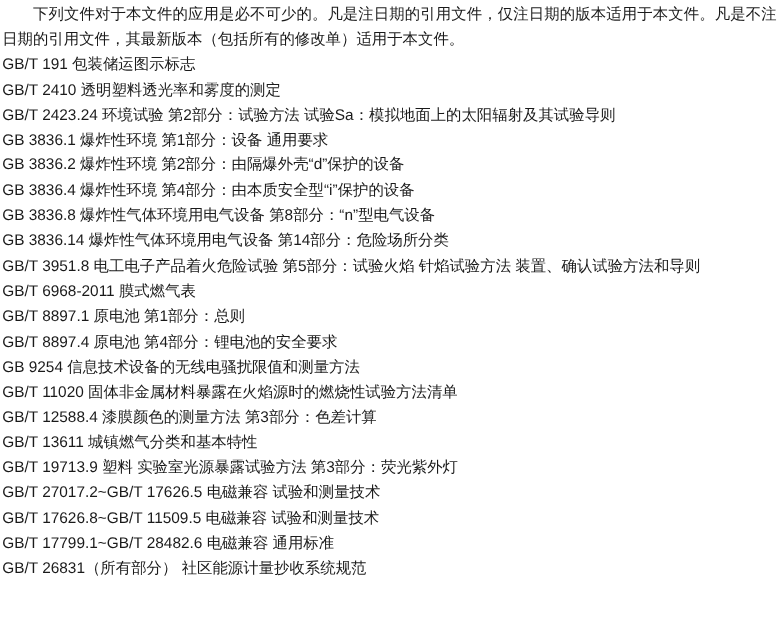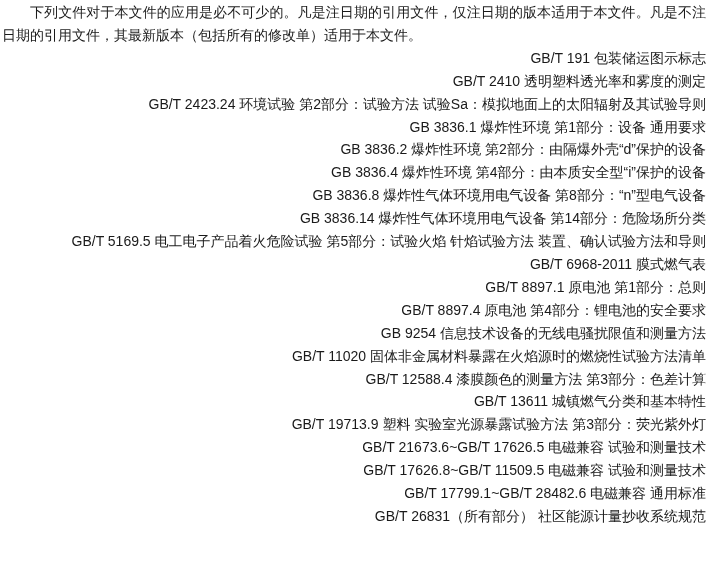--- a/index.html
+++ b/index.html
@@ -25,42 +25,41 @@
   }
   .intro-paragraph {
     margin: 0;
     width: 704px;
     text-indent: 2em;
     text-align: justify;
     word-break: break-all;
   }
   .reference-line {
     white-space: nowrap;
-    text-align: right;
   }
 </style>
 </head>
 <body>
 
 <div class="doc-page">
   <p class="intro-paragraph">下列文件对于本文件的应用是必不可少的。凡是注日期的引用文件，仅注日期的版本适用于本文件。凡是不注日期的引用文件，其最新版本（包括所有的修改单）适用于本文件。</p>
   <div class="reference-line">GB/T 191 包装储运图示标志</div>
   <div class="reference-line">GB/T 2410 透明塑料透光率和雾度的测定</div>
   <div class="reference-line">GB/T 2423.24 环境试验 第2部分：试验方法 试验Sa：模拟地面上的太阳辐射及其试验导则</div>
   <div class="reference-line">GB 3836.1 爆炸性环境 第1部分：设备 通用要求</div>
   <div class="reference-line">GB 3836.2 爆炸性环境 第2部分：由隔爆外壳“d”保护的设备</div>
   <div class="reference-line">GB 3836.4 爆炸性环境 第4部分：由本质安全型“i”保护的设备</div>
   <div class="reference-line">GB 3836.8 爆炸性气体环境用电气设备 第8部分：“n”型电气设备</div>
   <div class="reference-line">GB 3836.14 爆炸性气体环境用电气设备 第14部分：危险场所分类</div>
-  <div class="reference-line">GB/T 5169.5 电工电子产品着火危险试验 第5部分：试验火焰 针焰试验方法 装置、确认试验方法和导则</div>
+  <div class="reference-line">GB/T 3951.8 电工电子产品着火危险试验 第5部分：试验火焰 针焰试验方法 装置、确认试验方法和导则</div>
   <div class="reference-line">GB/T 6968-2011 膜式燃气表</div>
   <div class="reference-line">GB/T 8897.1 原电池 第1部分：总则</div>
   <div class="reference-line">GB/T 8897.4 原电池 第4部分：锂电池的安全要求</div>
   <div class="reference-line">GB 9254 信息技术设备的无线电骚扰限值和测量方法</div>
   <div class="reference-line">GB/T 11020 固体非金属材料暴露在火焰源时的燃烧性试验方法清单</div>
   <div class="reference-line">GB/T 12588.4 漆膜颜色的测量方法 第3部分：色差计算</div>
   <div class="reference-line">GB/T 13611 城镇燃气分类和基本特性</div>
   <div class="reference-line">GB/T 19713.9 塑料 实验室光源暴露试验方法 第3部分：荧光紫外灯</div>
-  <div class="reference-line">GB/T 21673.6~GB/T 17626.5 电磁兼容 试验和测量技术</div>
+  <div class="reference-line">GB/T 27017.2~GB/T 17626.5 电磁兼容 试验和测量技术</div>
   <div class="reference-line">GB/T 17626.8~GB/T 11509.5 电磁兼容 试验和测量技术</div>
   <div class="reference-line">GB/T 17799.1~GB/T 28482.6 电磁兼容 通用标准</div>
   <div class="reference-line">GB/T 26831（所有部分） 社区能源计量抄收系统规范</div>
 </div>
 
 </body></html>

